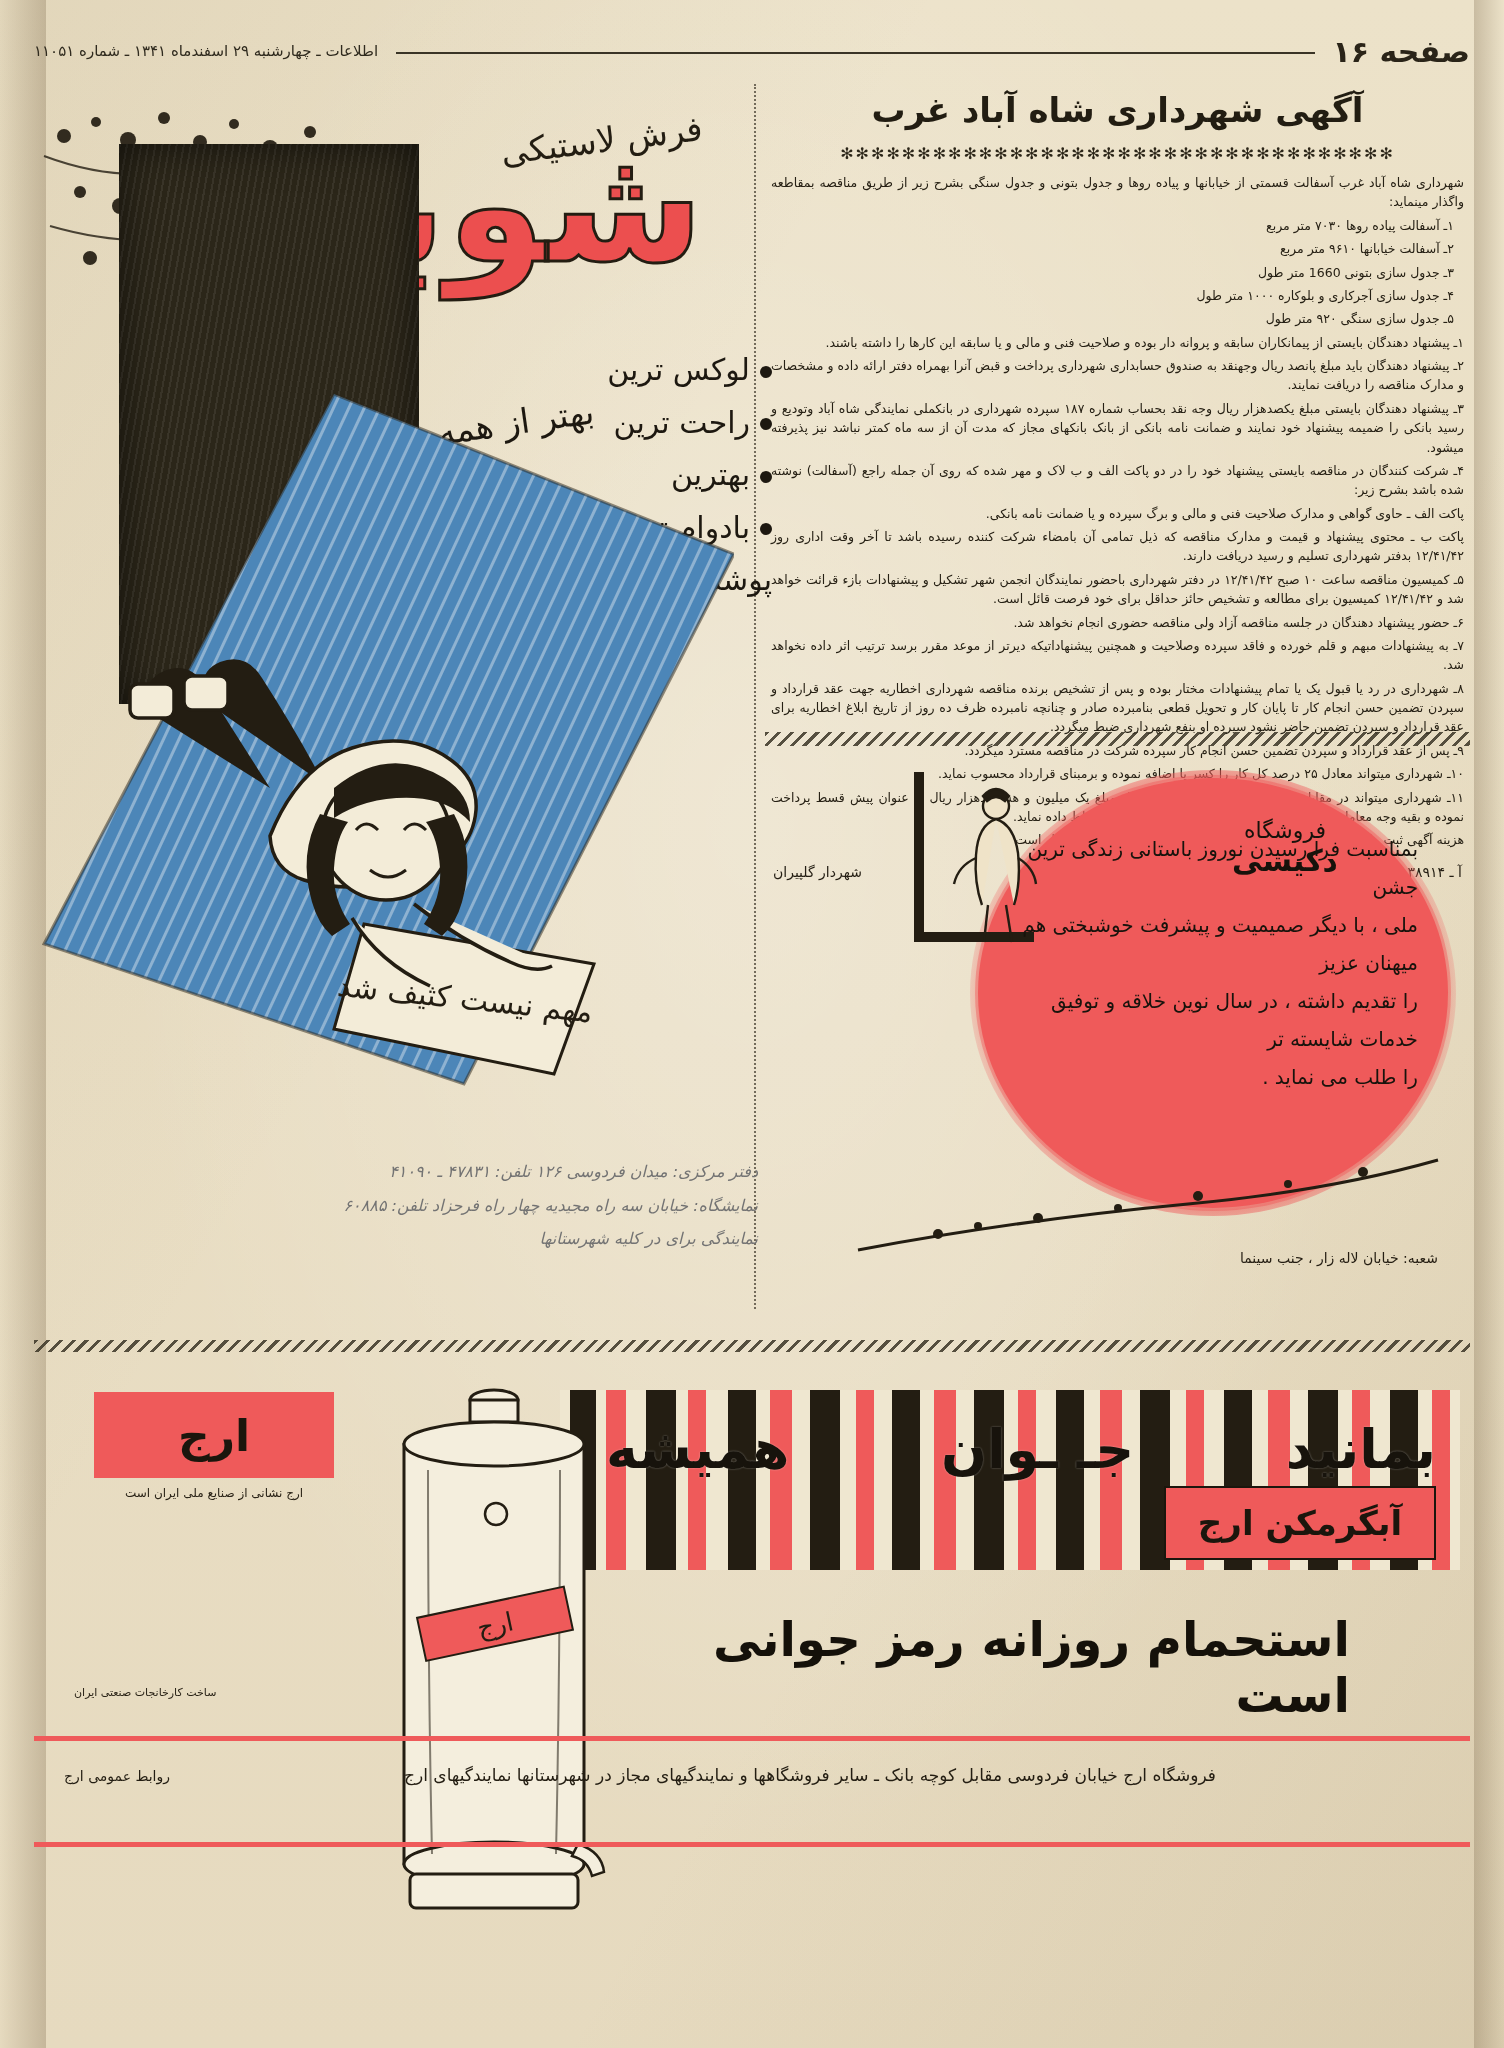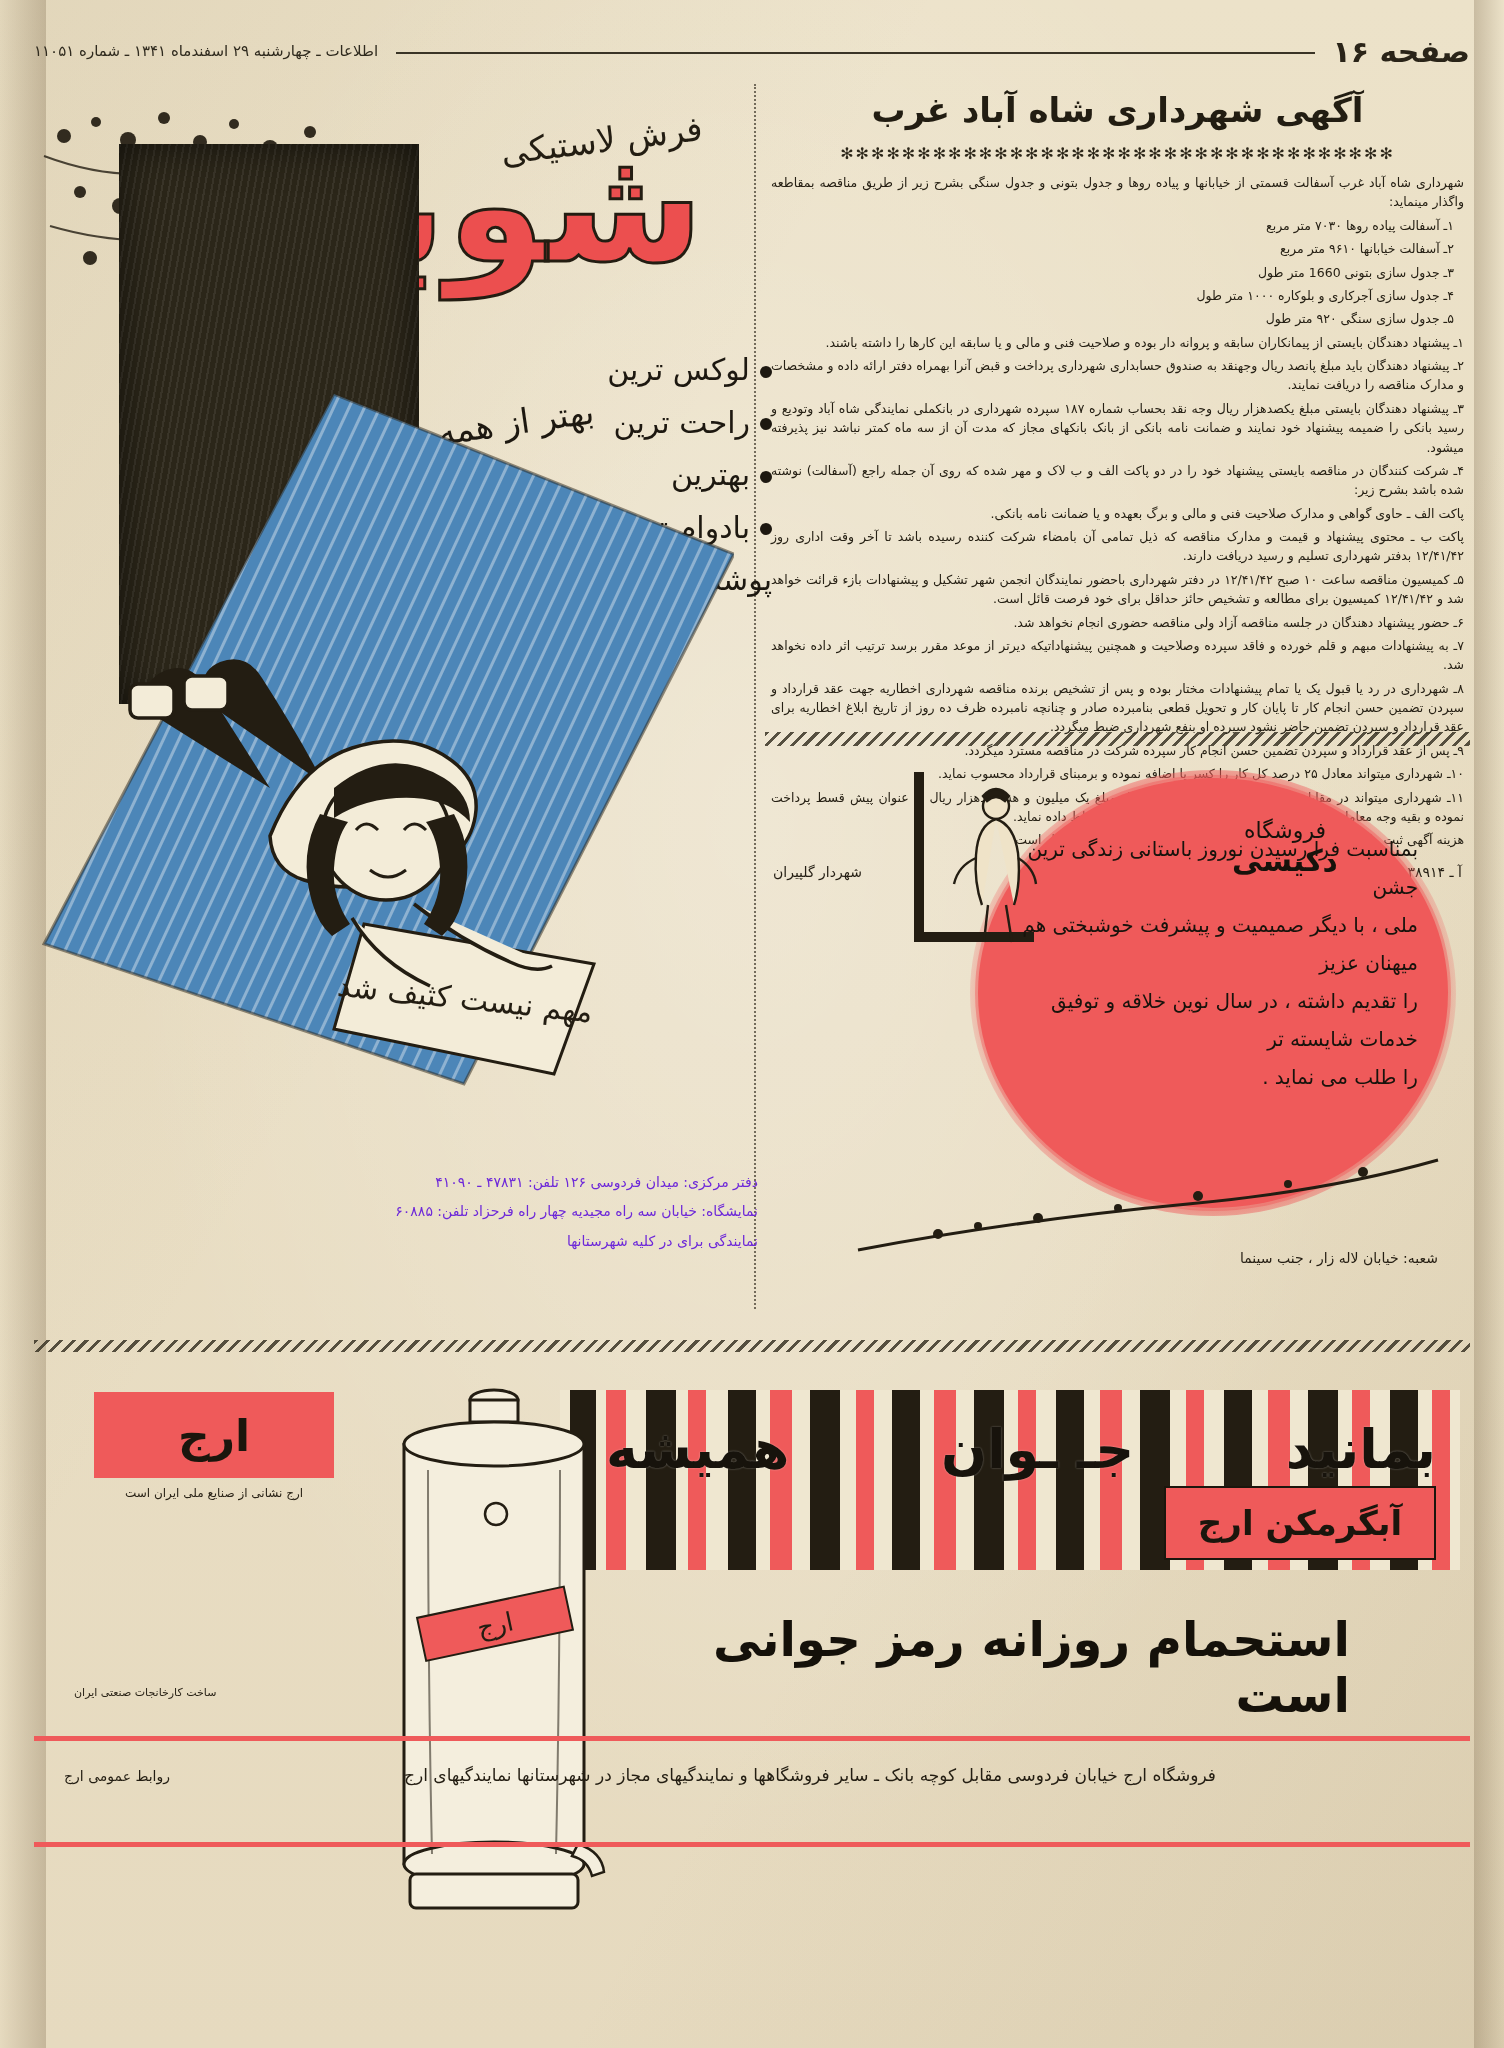--- a/index.html
+++ b/index.html
@@ -151,21 +151,21 @@
   }
   #carpet-better{
     position:absolute;right:180px;top:318px;
     font-size:34px;color:#1d1810;transform:rotate(-8deg);
   }
   #carpet-art{
     position:absolute;left:0;top:300px;width:700px;height:720px;
   }
   #carpet-contacts{
     position:absolute;left:4px;bottom:78px;width:720px;
-    font-size:14px;color:#6d28d9;text-align:right;line-height:2.1;
+    font-size:16px;color:#737373;text-align:right;line-height:2.1;font-style:italic;
   }
   .contact-row{display:block;}
 
   
   #arj-ad{
     position:absolute;left:34px;right:34px;top:1356px;height:660px;
   }
   #arj-sep-top{
     position:absolute;left:0;right:0;top:-16px;height:12px;
     background-image:repeating-linear-gradient(135deg,#3b3526 0 3px,transparent 3px 9px);
@@ -241,21 +241,21 @@
           <p>شهرداری شاه آباد غرب آسفالت قسمتی از خیابانها و پیاده روها و جدول بتونی و جدول سنگی بشرح زیر از طریق مناقصه بمقاطعه واگذار مینماید:</p>
           <p class="indent">۱ـ آسفالت پیاده روها ۷۰۳۰ متر مربع</p>
           <p class="indent">۲ـ آسفالت خیابانها ۹۶۱۰ متر مربع</p>
           <p class="indent">۳ـ جدول سازی بتونی 1660 متر طول</p>
           <p class="indent">۴ـ جدول سازی آجرکاری و بلوکاره ۱۰۰۰ متر طول</p>
           <p class="indent">۵ـ جدول سازی سنگی ۹۲۰ متر طول</p>
           <p>۱ـ پیشنهاد دهندگان بایستی از پیمانکاران سابقه و پروانه دار بوده و صلاحیت فنی و مالی و یا سابقه این کارها را داشته باشند.</p>
           <p>۲ـ پیشنهاد دهندگان باید مبلغ پانصد ریال وجهنقد به صندوق حسابداری شهرداری پرداخت و قبض آنرا بهمراه دفتر ارائه داده و مشخصات و مدارک مناقصه را دریافت نمایند.</p>
           <p>۳ـ پیشنهاد دهندگان بایستی مبلغ یکصدهزار ریال وجه نقد بحساب شماره ۱۸۷ سپرده شهرداری در بانکملی نمایندگی شاه آباد وتودیع و رسید بانکی را ضمیمه پیشنهاد خود نمایند و ضمانت نامه بانکی از بانک بانکهای مجاز که مدت آن از سه ماه کمتر نباشد نیز پذیرفته میشود.</p>
           <p>۴ـ شرکت کنندگان در مناقصه بایستی پیشنهاد خود را در دو پاکت الف و ب لاک و مهر شده که روی آن جمله راجع (آسفالت) نوشته شده باشد بشرح زیر:</p>
-          <p>پاکت الف ـ حاوی گواهی و مدارک صلاحیت فنی و مالی و برگ بعهده و یا ضمانت نامه بانکی.</p>
+          <p>پاکت الف ـ حاوی گواهی و مدارک صلاحیت فنی و مالی و برگ سپرده و یا ضمانت نامه بانکی.</p>
           <p>پاکت ب ـ محتوی پیشنهاد و قیمت و مدارک مناقصه که ذیل تمامی آن بامضاء شرکت کننده رسیده باشد تا آخر وقت اداری روز ۱۲/۴۱/۴۲ بدفتر شهرداری تسلیم و رسید دریافت دارند.</p>
           <p>۵ـ کمیسیون مناقصه ساعت ۱۰ صبح ۱۲/۴۱/۴۲ در دفتر شهرداری باحضور نمایندگان انجمن شهر تشکیل و پیشنهادات بازء قرائت خواهد شد و ۱۲/۴۱/۴۲ کمیسیون برای مطالعه و تشخیص حائز حداقل برای خود فرصت قائل است.</p>
           <p>۶ـ حضور پیشنهاد دهندگان در جلسه مناقصه آزاد ولی مناقصه حضوری انجام نخواهد شد.</p>
           <p>۷ـ به پیشنهادات مبهم و قلم خورده و فاقد سپرده وصلاحیت و همچنین پیشنهاداتیکه دیرتر از موعد مقرر برسد ترتیب اثر داده نخواهد شد.</p>
           <p>۸ـ شهرداری در رد یا قبول یک یا تمام پیشنهادات مختار بوده و پس از تشخیص برنده مناقصه شهرداری اخطاریه جهت عقد قرارداد و سپردن تضمین حسن انجام کار تا پایان کار و تحویل قطعی بنامبرده صادر و چنانچه نامبرده ظرف ده روز از تاریخ ابلاغ اخطاریه برای عقد قرارداد و سپردن تضمین حاضر نشود سپرده او بنفع شهرداری ضبط میگردد.</p>
           <p>۹ـ پس از عقد قرارداد و سپردن تضمین حسن انجام کار سپرده شرکت در مناقصه مسترد میگردد.</p>
           <p>۱۰ـ شهرداری میتواند معادل ۲۵ درصد کل کار را کسر یا اضافه نموده و برمبنای قرارداد محسوب نماید.</p>
           <p>۱۱ـ شهرداری میتواند در مقابل دریافت ضمانت نامه بانکی معادل مبلغ یک میلیون و هشتصدهزار ریال به عنوان پیش قسط پرداخت نموده و بقیه وجه معامله قرارداد را از قرارنامه ای یکصدهزار ریال به اقساط داده نماید.</p>
           <p>هزینه آگهی ثبت مالیات و عوارض و سایر مقررات متعلقه بعهده برنده مقاطعه کار است.</p>
           <p></p>

